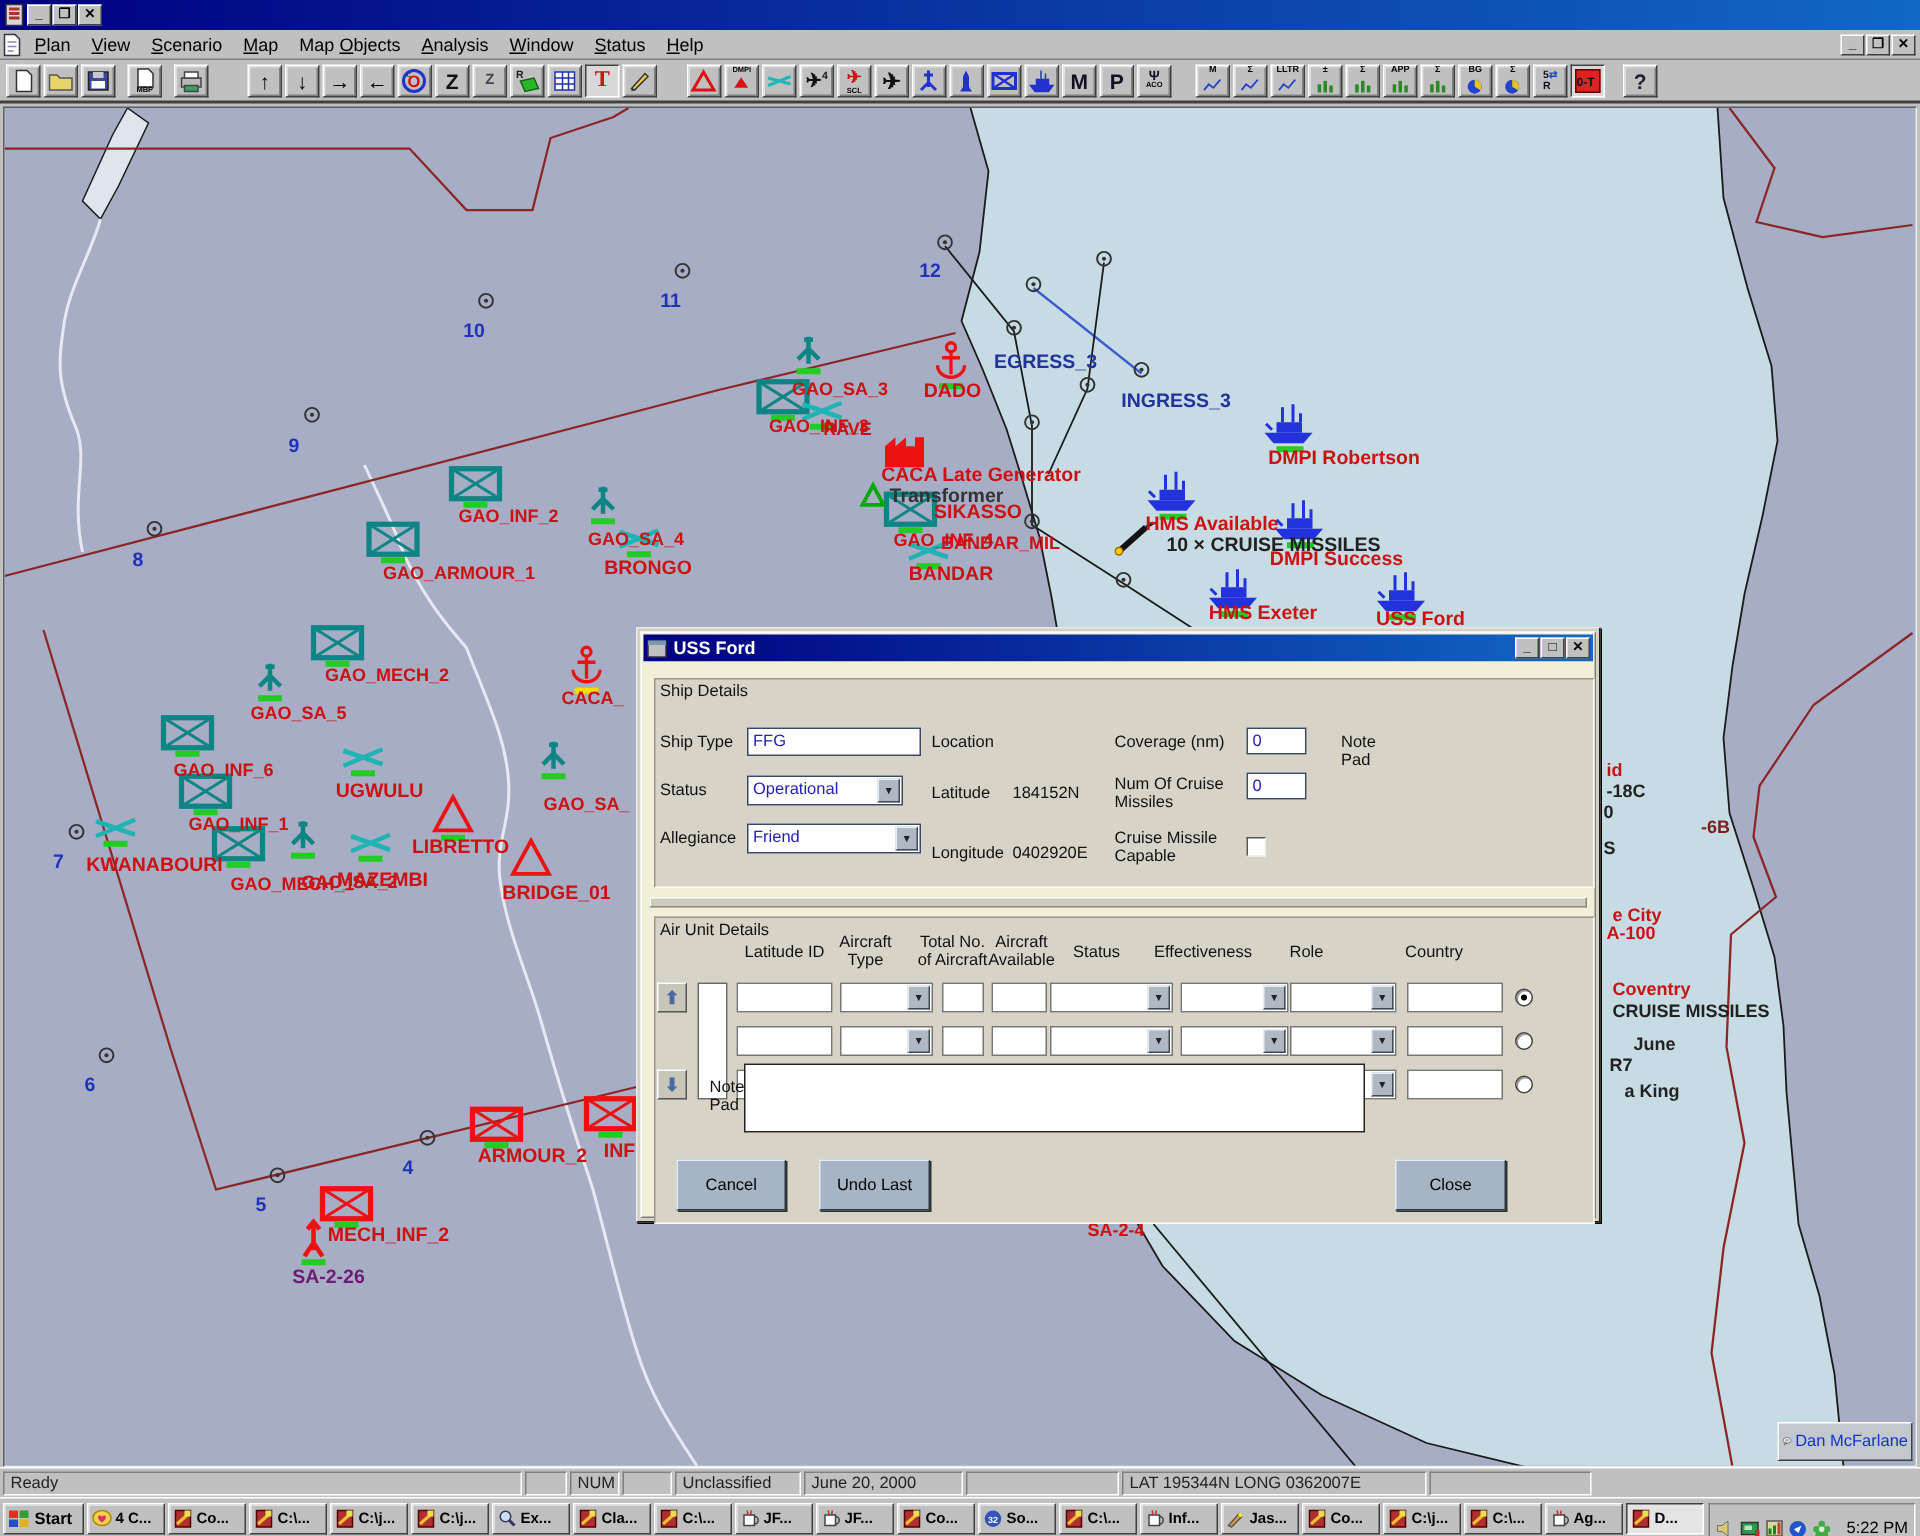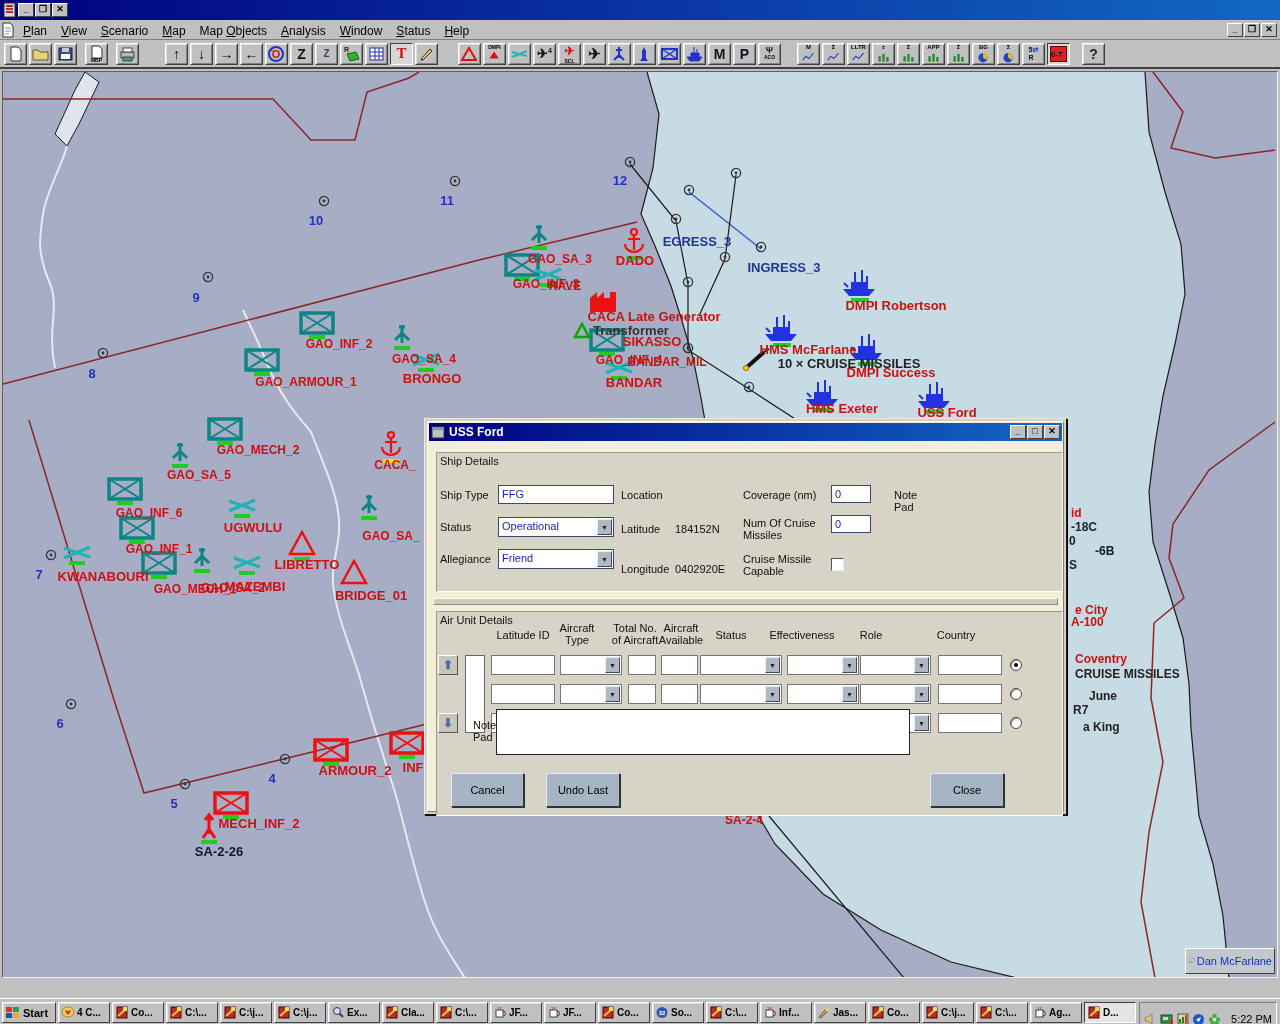--- a/index.html
+++ b/index.html
@@ -614,43 +614,43 @@
         <span class="mlabel" style="left: 368px; top: 523px; color: rgb(204, 17, 17); font-size: 13px;">BRIDGE_01</span>
         <span class="mlabel" style="left: 649px; top: 269px; color: rgb(204, 17, 17); font-size: 13px;">SIKASSO</span>
         <span class="mlabel" style="left: 626px; top: 288px; color: rgb(204, 17, 17);">GAO_INF_4</span>
         <span class="mlabel" style="left: 664px; top: 290px; color: rgb(204, 17, 17);">BANDAR_MIL</span>
         <span class="mlabel" style="left: 631px; top: 310px; color: rgb(204, 17, 17); font-size: 13px;">BANDAR</span>
         <span class="mlabel" style="left: 651px; top: 244px; color: rgb(204, 17, 17); font-size: 13px;">CACA Late Generator</span>
         <span class="mlabel" style="left: 628px; top: 258px; color: rgb(51, 51, 51); font-size: 13px;">Transformer</span>
         <span class="mlabel" style="left: 352px; top: 698px; color: rgb(204, 17, 17); font-size: 13px;">ARMOUR_2</span>
         <span class="mlabel" style="left: 410px; top: 695px; color: rgb(204, 17, 17); font-size: 13px;">INF</span>
         <span class="mlabel" style="left: 256px; top: 751px; color: rgb(204, 17, 17); font-size: 13px;">MECH_INF_2</span>
-        <span class="mlabel" style="left: 216px; top: 779px; color: #0f172a; font-size: 13px;">SA-2-26</span>
+        <span class="mlabel" style="left: 216px; top: 779px; color: #701a75; font-size: 13px;">SA-2-26</span>
         <span class="mlabel" style="left: 741px; top: 748px; color: rgb(204, 17, 17);">SA-2-4</span>
         <span class="mlabel" style="left: 893px; top: 233px; color: rgb(204, 17, 17); font-size: 13px;">DMPI Robertson</span>
-        <span class="mlabel" style="left: 805px; top: 277px; color: rgb(204, 17, 17); font-size: 13px;">HMS McFarlane</span>
+        <span class="mlabel" style="left: 805px; top: 277px; color: rgb(204, 17, 17); font-size: 13px;">HMS Available</span>
         <span class="mlabel" style="left: 888px; top: 300px; color: rgb(204, 17, 17); font-size: 13px;">DMPI Success</span>
         <span class="mlabel" style="left: 839px; top: 336px; color: rgb(204, 17, 17); font-size: 13px;">HMS Exeter</span>
         <span class="mlabel" style="left: 944px; top: 340px; color: rgb(204, 17, 17); font-size: 13px;">USS Ford</span>
         <span class="mlabel" style="left: 846px; top: 291px; color: rgb(34, 34, 34); font-size: 13px;">10 × CRUISE MISSILES</span>
         <span class="mlabel" style="left: 694px; top: 169px; color: rgb(34, 51, 153); font-size: 13px;">EGRESS_3</span>
         <span class="mlabel" style="left: 781px; top: 195px; color: rgb(34, 51, 153); font-size: 13px;">INGRESS_3</span>
         <span class="mlabel" style="left: 269px; top: 706px; color: rgb(34, 51, 187); font-size: 13px;">4</span>
         <span class="mlabel" style="left: 171px; top: 731px; color: rgb(34, 51, 187); font-size: 13px;">5</span>
         <span class="mlabel" style="left: 57px; top: 651px; color: rgb(34, 51, 187); font-size: 13px;">6</span>
         <span class="mlabel" style="left: 36px; top: 502px; color: rgb(34, 51, 187); font-size: 13px;">7</span>
         <span class="mlabel" style="left: 89px; top: 301px; color: rgb(34, 51, 187); font-size: 13px;">8</span>
         <span class="mlabel" style="left: 193px; top: 225px; color: rgb(34, 51, 187); font-size: 13px;">9</span>
         <span class="mlabel" style="left: 313px; top: 148px; color: rgb(34, 51, 187); font-size: 13px;">10</span>
         <span class="mlabel" style="left: 444px; top: 128px; color: rgb(34, 51, 187); font-size: 13px;">11</span>
         <span class="mlabel" style="left: 617px; top: 108px; color: rgb(34, 51, 187); font-size: 13px;">12</span>
         <span class="mlabel left" style="left: 1068px; top: 441px; color: rgb(204, 17, 17);">id</span>
         <span class="mlabel left" style="left: 1068px; top: 455px; color: rgb(34, 34, 34);">-18C</span>
         <span class="mlabel left" style="left: 1066px; top: 469px; color: rgb(34, 34, 34);">0</span>
-        <span class="mlabel left" style="left: 1092px; top: 479px; color: #0f172a;">-6B</span>
+        <span class="mlabel left" style="left: 1131px; top: 479px; color: #7f1d1d;">-6B</span>
         <span class="mlabel left" style="left: 1066px; top: 493px; color: rgb(34, 34, 34);">S</span>
         <span class="mlabel left" style="left: 1072px; top: 538px; color: rgb(204, 17, 17);">e City</span>
         <span class="mlabel left" style="left: 1068px; top: 550px; color: rgb(204, 17, 17);">A-100</span>
         <span class="mlabel left" style="left: 1072px; top: 587px; color: rgb(204, 17, 17);">Coventry</span>
         <span class="mlabel left" style="left: 1072px; top: 602px; color: rgb(34, 34, 34);">CRUISE MISSILES</span>
         <span class="mlabel left" style="left: 1086px; top: 624px; color: rgb(34, 34, 34);">June</span>
         <span class="mlabel left" style="left: 1070px; top: 638px; color: rgb(34, 34, 34);">R7</span>
         <span class="mlabel left" style="left: 1080px; top: 655px; color: rgb(34, 34, 34);">a King</span>
       </div>
     <div id="user-badge">
@@ -679,21 +679,21 @@
       </div>
       <div id="dlg-body">
 
         <div class="grp" style="left:7px;top:11px;width:627px;height:140px;"></div>
         <span class="grp-label" style="left:11px;top:14px;">Ship Details</span>
 
         <span class="dlbl" style="left:11px;top:48px;">Ship Type</span>
         <div class="dinput" style="left:69px;top:44px;width:116px;height:19px;">FFG</div>
 
         <span class="dlbl" style="left:11px;top:80px;">Status</span>
-        <div class="dcombo" style="left:69px;top:76px;width:116px;height:20px;">
+        <div class="dcombo" style="left:69px;top:76px;width:104px;height:20px;">
           <span class="cv">Operational</span>
           <span class="cb">▼</span>
         </div>
 
         <span class="dlbl" style="left:11px;top:112px;">Allegiance</span>
         <div class="dcombo" style="left:69px;top:108px;width:116px;height:20px;">
           <span class="cv">Friend</span>
           <span class="cb">▼</span>
         </div>
 
@@ -793,20 +793,31 @@
 Pad</span>
         <div class="dinput" style="left:67px;top:268px;width:414px;height:46px;border-color:#222;"></div>
 
         <div class="dbtn" style="left:22px;top:332px;width:73px;height:34px;line-height:32px;">Cancel</div>
         <div class="dbtn" style="left:117px;top:332px;width:74px;height:34px;line-height:32px;">Undo Last</div>
         <div class="dbtn" style="left:501px;top:332px;width:74px;height:34px;line-height:32px;">Close</div>
       </div>
     </div>
   </div>
 
+  <div id="statusbar">
+      <span class="spanel" style="left: 2px; width: 346px;">Ready</span>
+      <span class="spanel" style="left: 350px; width: 28px;"></span>
+      <span class="spanel" style="left: 380px; width: 33px;">NUM</span>
+      <span class="spanel" style="left: 415px; width: 33px;"></span>
+      <span class="spanel" style="left: 450px; width: 84px;">Unclassified</span>
+      <span class="spanel" style="left: 536px; width: 106px;">June 20, 2000</span>
+      <span class="spanel" style="left: 644px; width: 102px;"></span>
+      <span class="spanel" style="left: 748px; width: 203px;">LAT 195344N   LONG 0362007E</span>
+      <span class="spanel" style="left: 953px; width: 108px;"></span>
+    </div>
 
   <div id="taskbar">
     <div id="startbtn">
       <svg width="16" height="14" viewBox="0 0 16 14">
         <rect x="1" y="1" width="6" height="5" fill="#e03020"></rect>
           <rect x="8" y="1" width="6" height="5" fill="#30a030"></rect>
         <rect x="1" y="7" width="6" height="5" fill="#2050c0"></rect>
           <rect x="8" y="7" width="6" height="5" fill="#e0b020"></rect>
       </svg>
       <span>Start</span>

